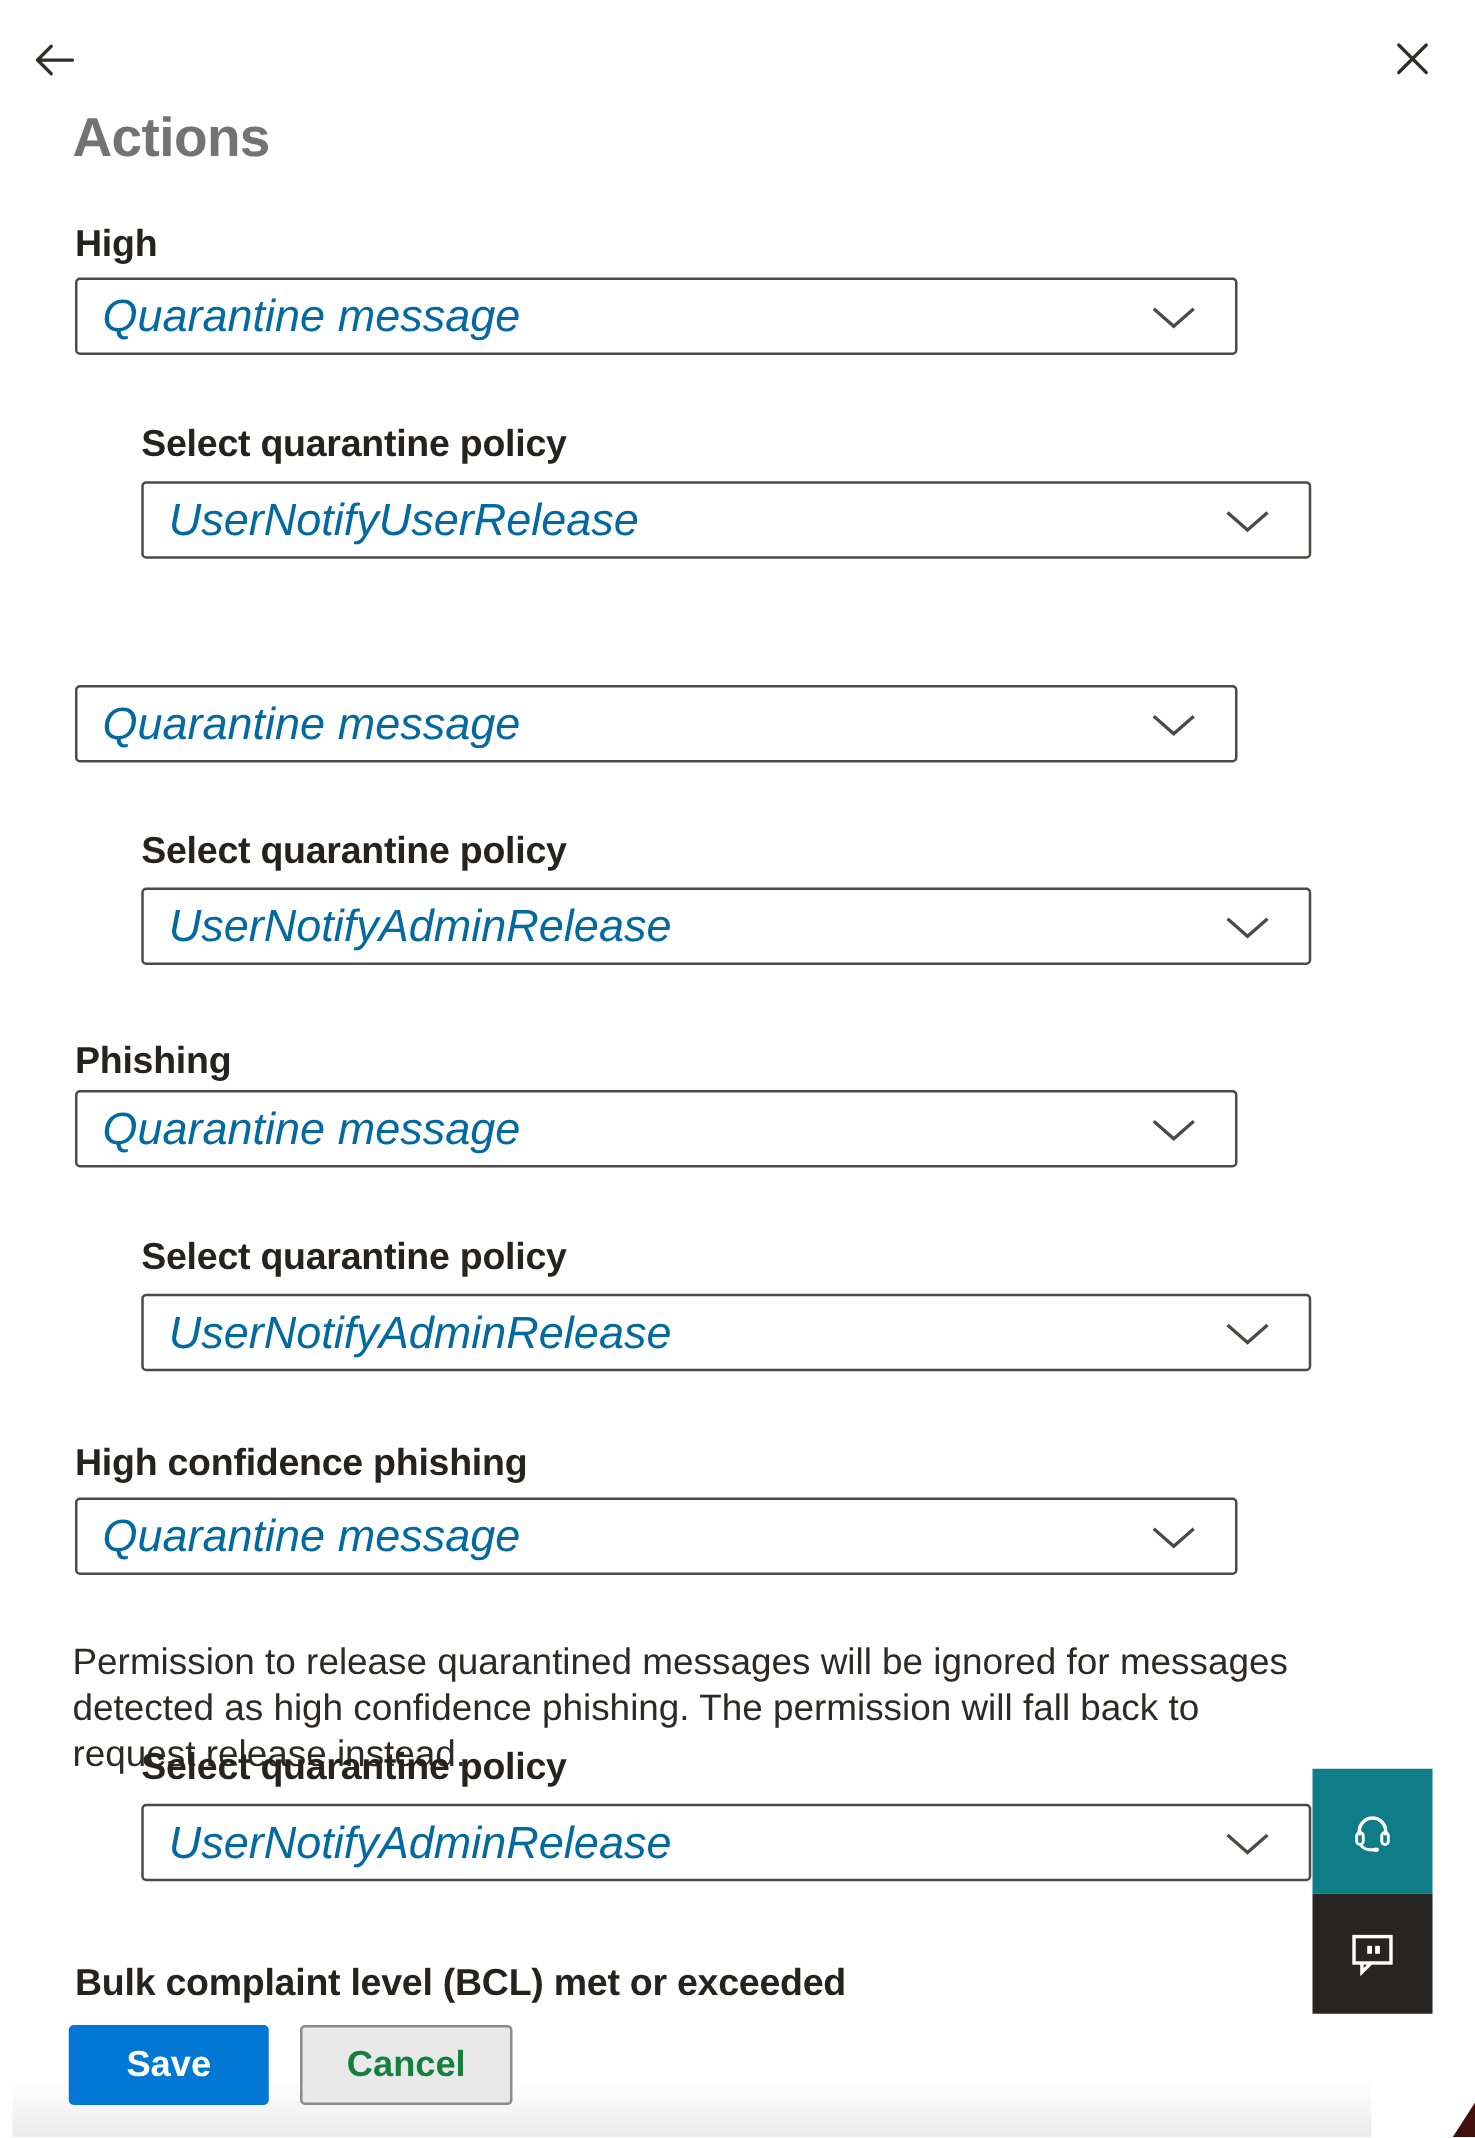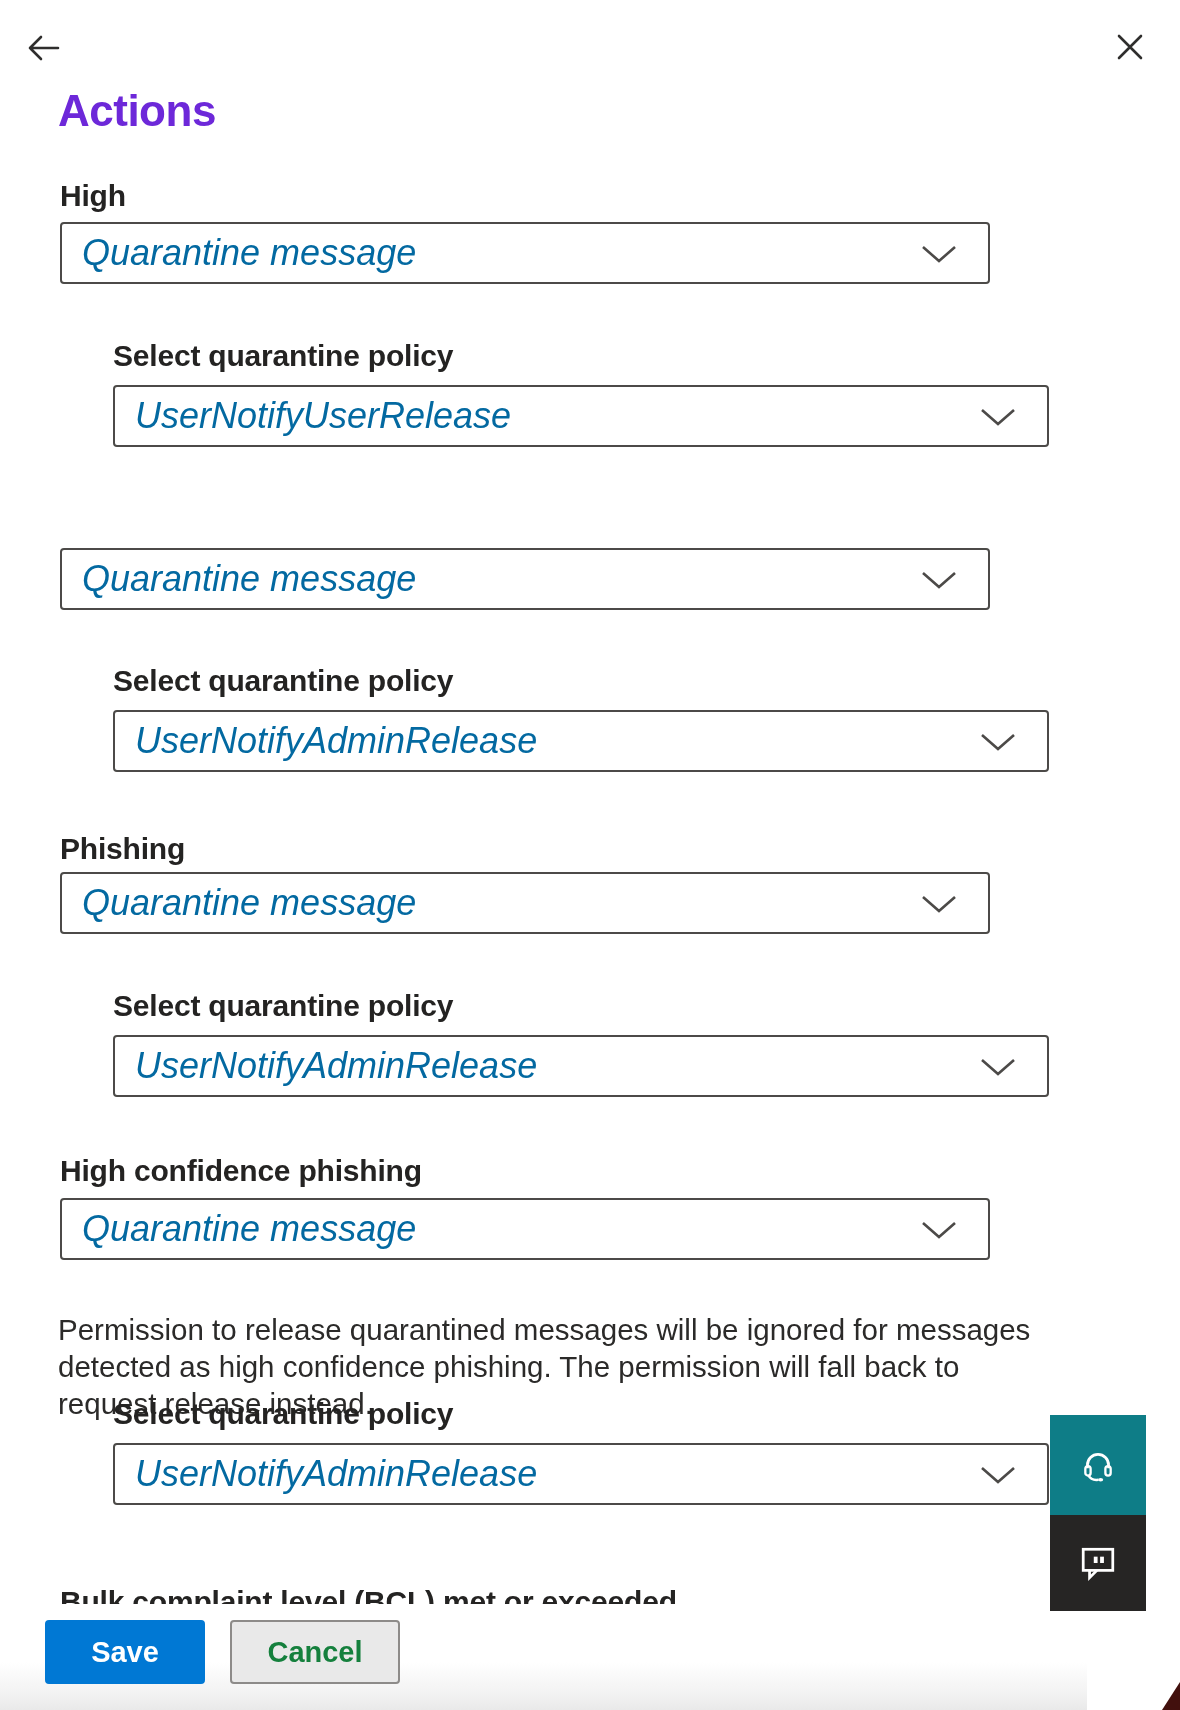--- a/index.html
+++ b/index.html
@@ -2,21 +2,21 @@
 <html><head>
 <meta charset="utf-8">
 <style>
   html,body{margin:0;padding:0;background:#ffffff;}
   .stage{
     position:relative;width:1180px;height:1710px;background:#ffffff;
     font-family:"Liberation Sans","DejaVu Sans",sans-serif;overflow:hidden;
   }
   h1.title{
     position:absolute;left:58px;top:86px;margin:0;
-    font-size:44px;font-weight:700;color:#6d28d9;letter-spacing:-0.5px;
+    font-size:44px;font-weight:700;color:#737373;letter-spacing:-0.5px;
   }
   .lbl{
     position:absolute;left:60px;font-size:30px;font-weight:600;
     color:#242322;letter-spacing:-0.2px;white-space:nowrap;
   }
   .lbl.sub{left:113px;}
   .dd{
     position:absolute;height:62px;box-sizing:border-box;background:#fff;
     border:2px solid #4c4a48;border-radius:4px;display:flex;align-items:center;
     padding:0 80px 0 20px;cursor:pointer;
@@ -24,30 +24,30 @@
   .ddv{font-size:36px;color:#0369a1;white-space:nowrap;overflow:hidden;font-style:italic;}
   .chev{position:absolute;right:30px;top:19px;}
   .note{
     position:absolute;left:58px;top:1281px;width:988px;
     font-size:29.5px;line-height:37px;color:#2b2a29;
   }
   .iconbtn{position:absolute;background:none;border:none;padding:4px;cursor:pointer;line-height:0;}
   .back{left:20px;top:25px;}
   .close{left:1110px;top:27px;}
   .footer{
-    position:absolute;left:0;top:1604px;width:1087px;height:106px;z-index:2;
+    position:absolute;left:10px;top:1604px;width:1087px;height:106px;z-index:2;
     background:linear-gradient(#ffffff 55%,#f2f2f2 85%,#e9e9e9 100%);
   }
   .btn{
     position:absolute;top:16px;height:64px;border-radius:4px;box-sizing:border-box;
     font-size:29px;font-weight:600;cursor:pointer;font-family:inherit;
   }
   .btn.save{left:45px;width:160px;background:#0078d4;color:#ffffff;border:2px solid #0078d4;}
   .btn.cancel{left:230px;width:170px;background:#e9e9e9;color:#15803d;border:2px solid #8d8b89;}
-  .lbl.bulk{top:1570px;z-index:1;margin-top:15px;}
+  .lbl.bulk{top:1570px;z-index:1;}
   .helpbtn{
     position:absolute;left:1050px;width:96px;border:none;cursor:pointer;z-index:3;
     display:flex;align-items:center;justify-content:center;padding:0;
   }
   .help-teal{top:1415px;height:100px;background:#0e7d87;}
   .help-dark{top:1515px;height:96px;background:#262524;}
   .corner-artifact{
     position:absolute;right:0;bottom:0;width:18px;height:28px;background:#42100d;
     clip-path:polygon(100% 0,100% 100%,0 100%);z-index:4;
   }

